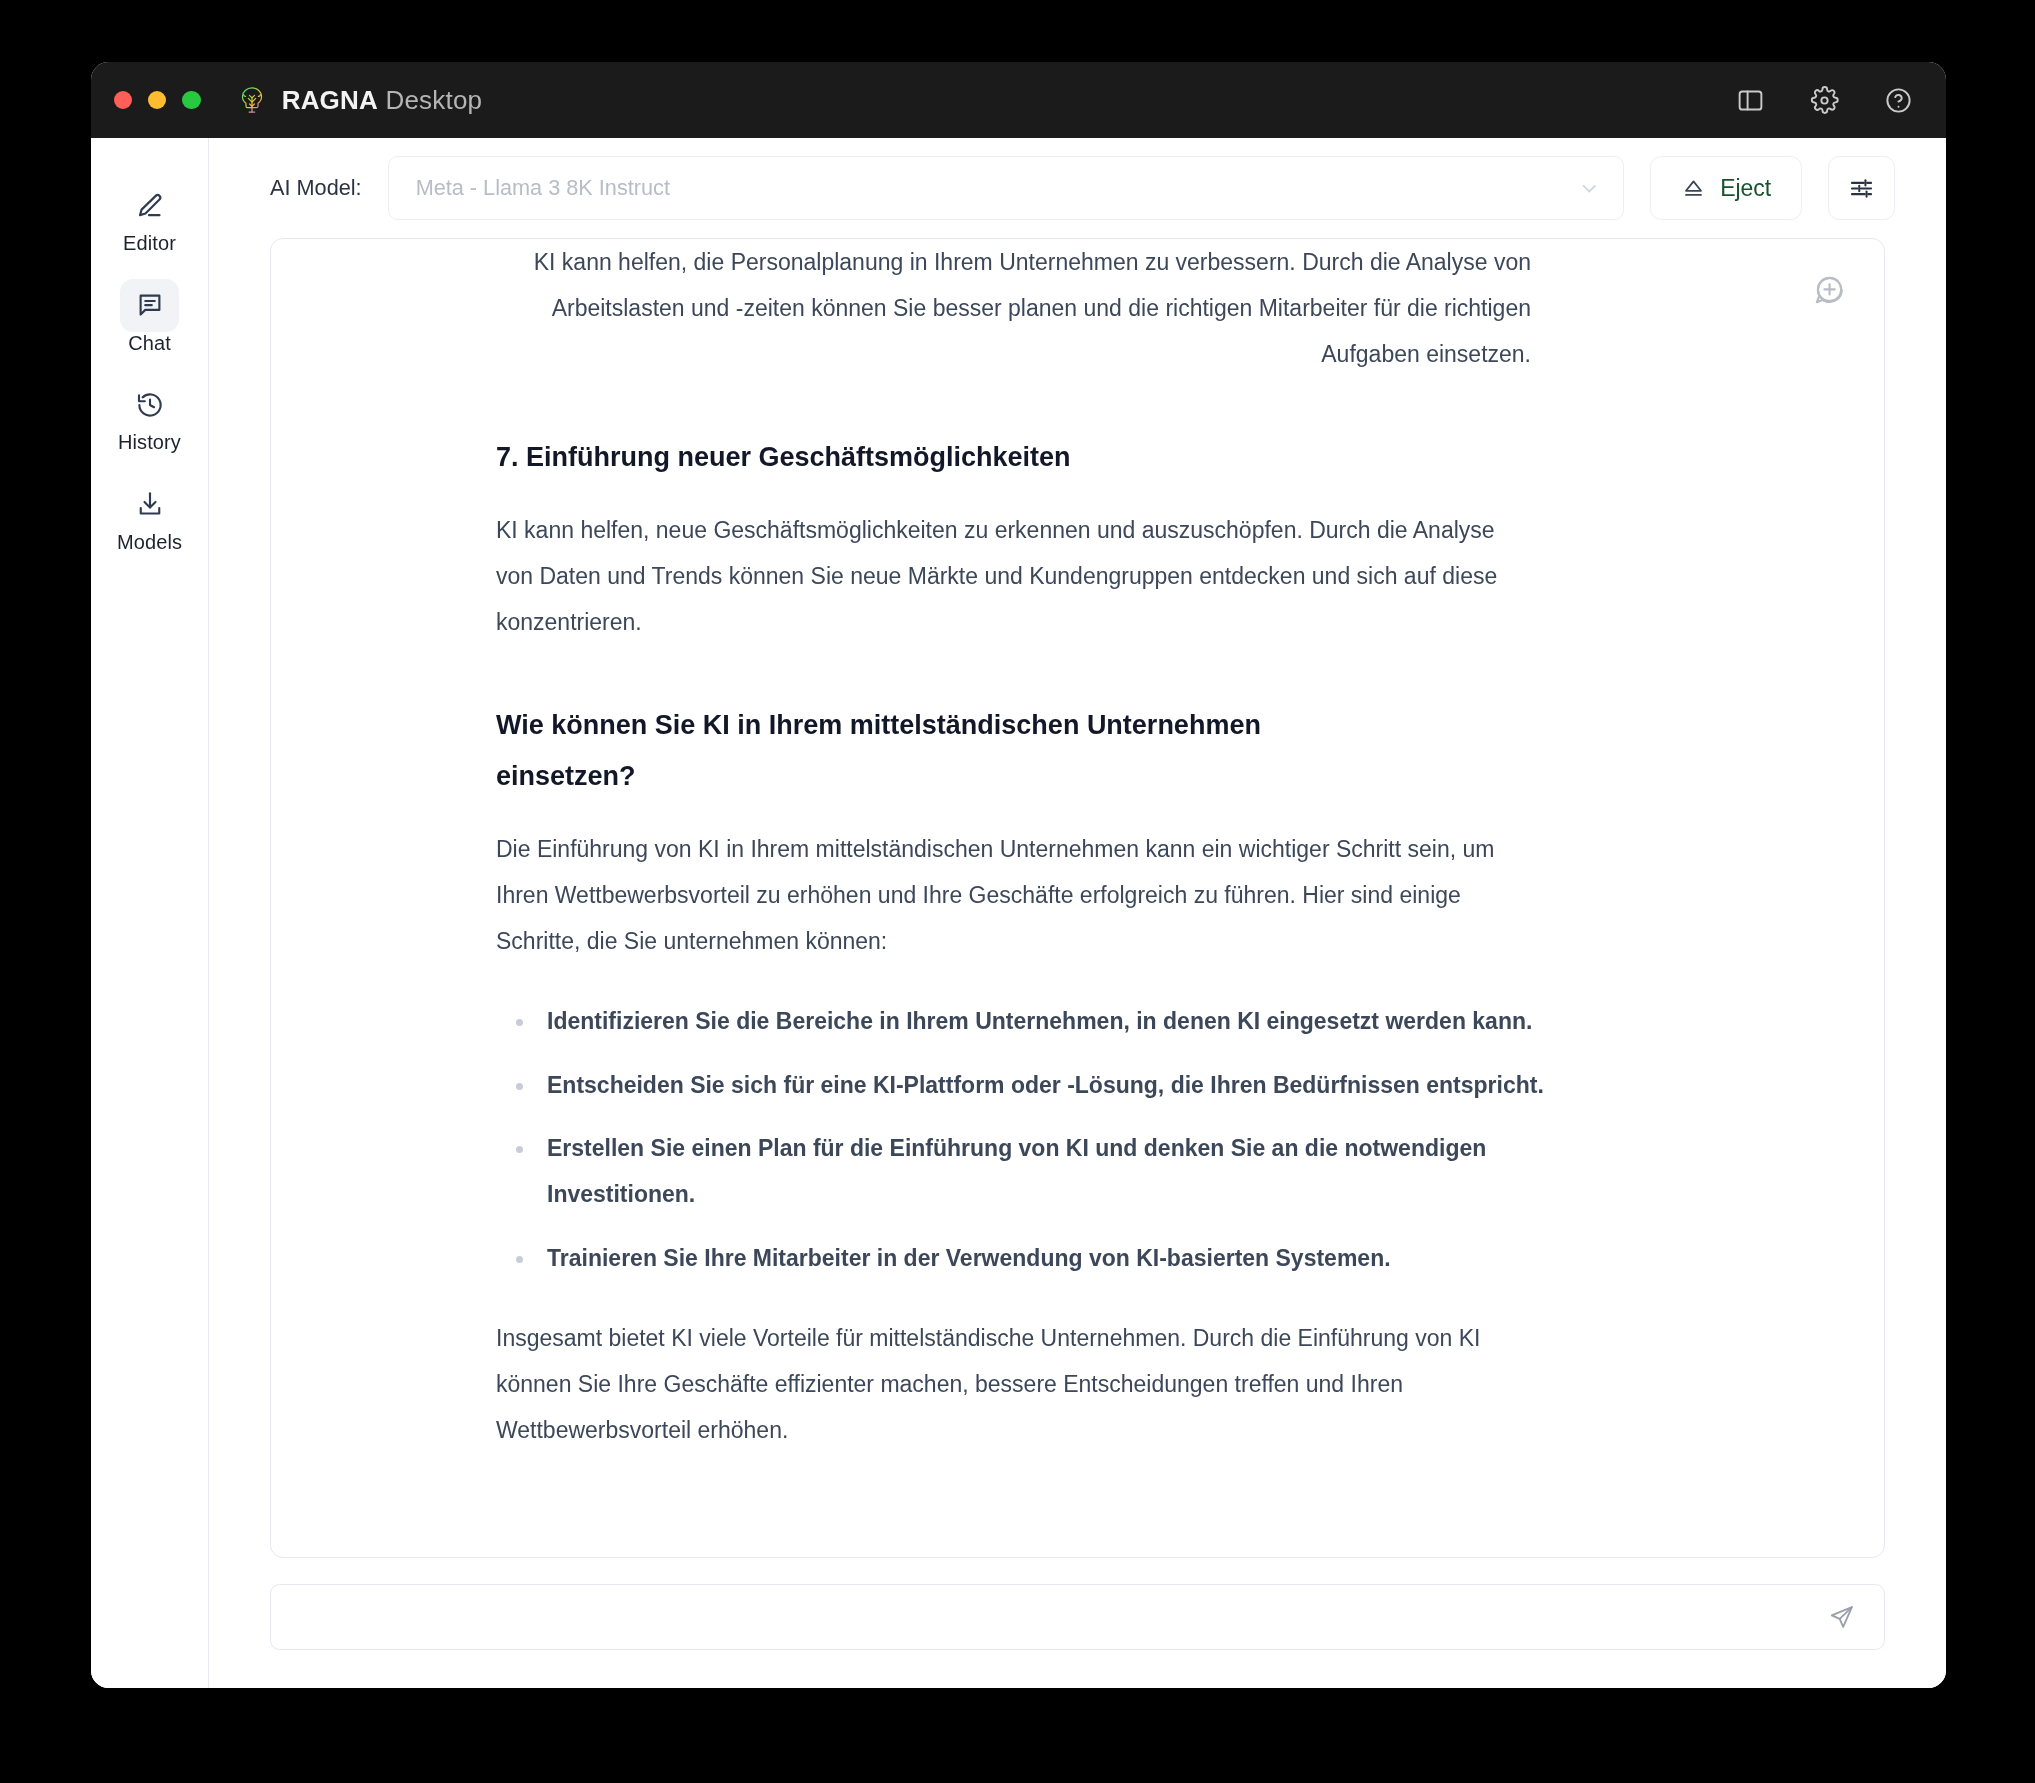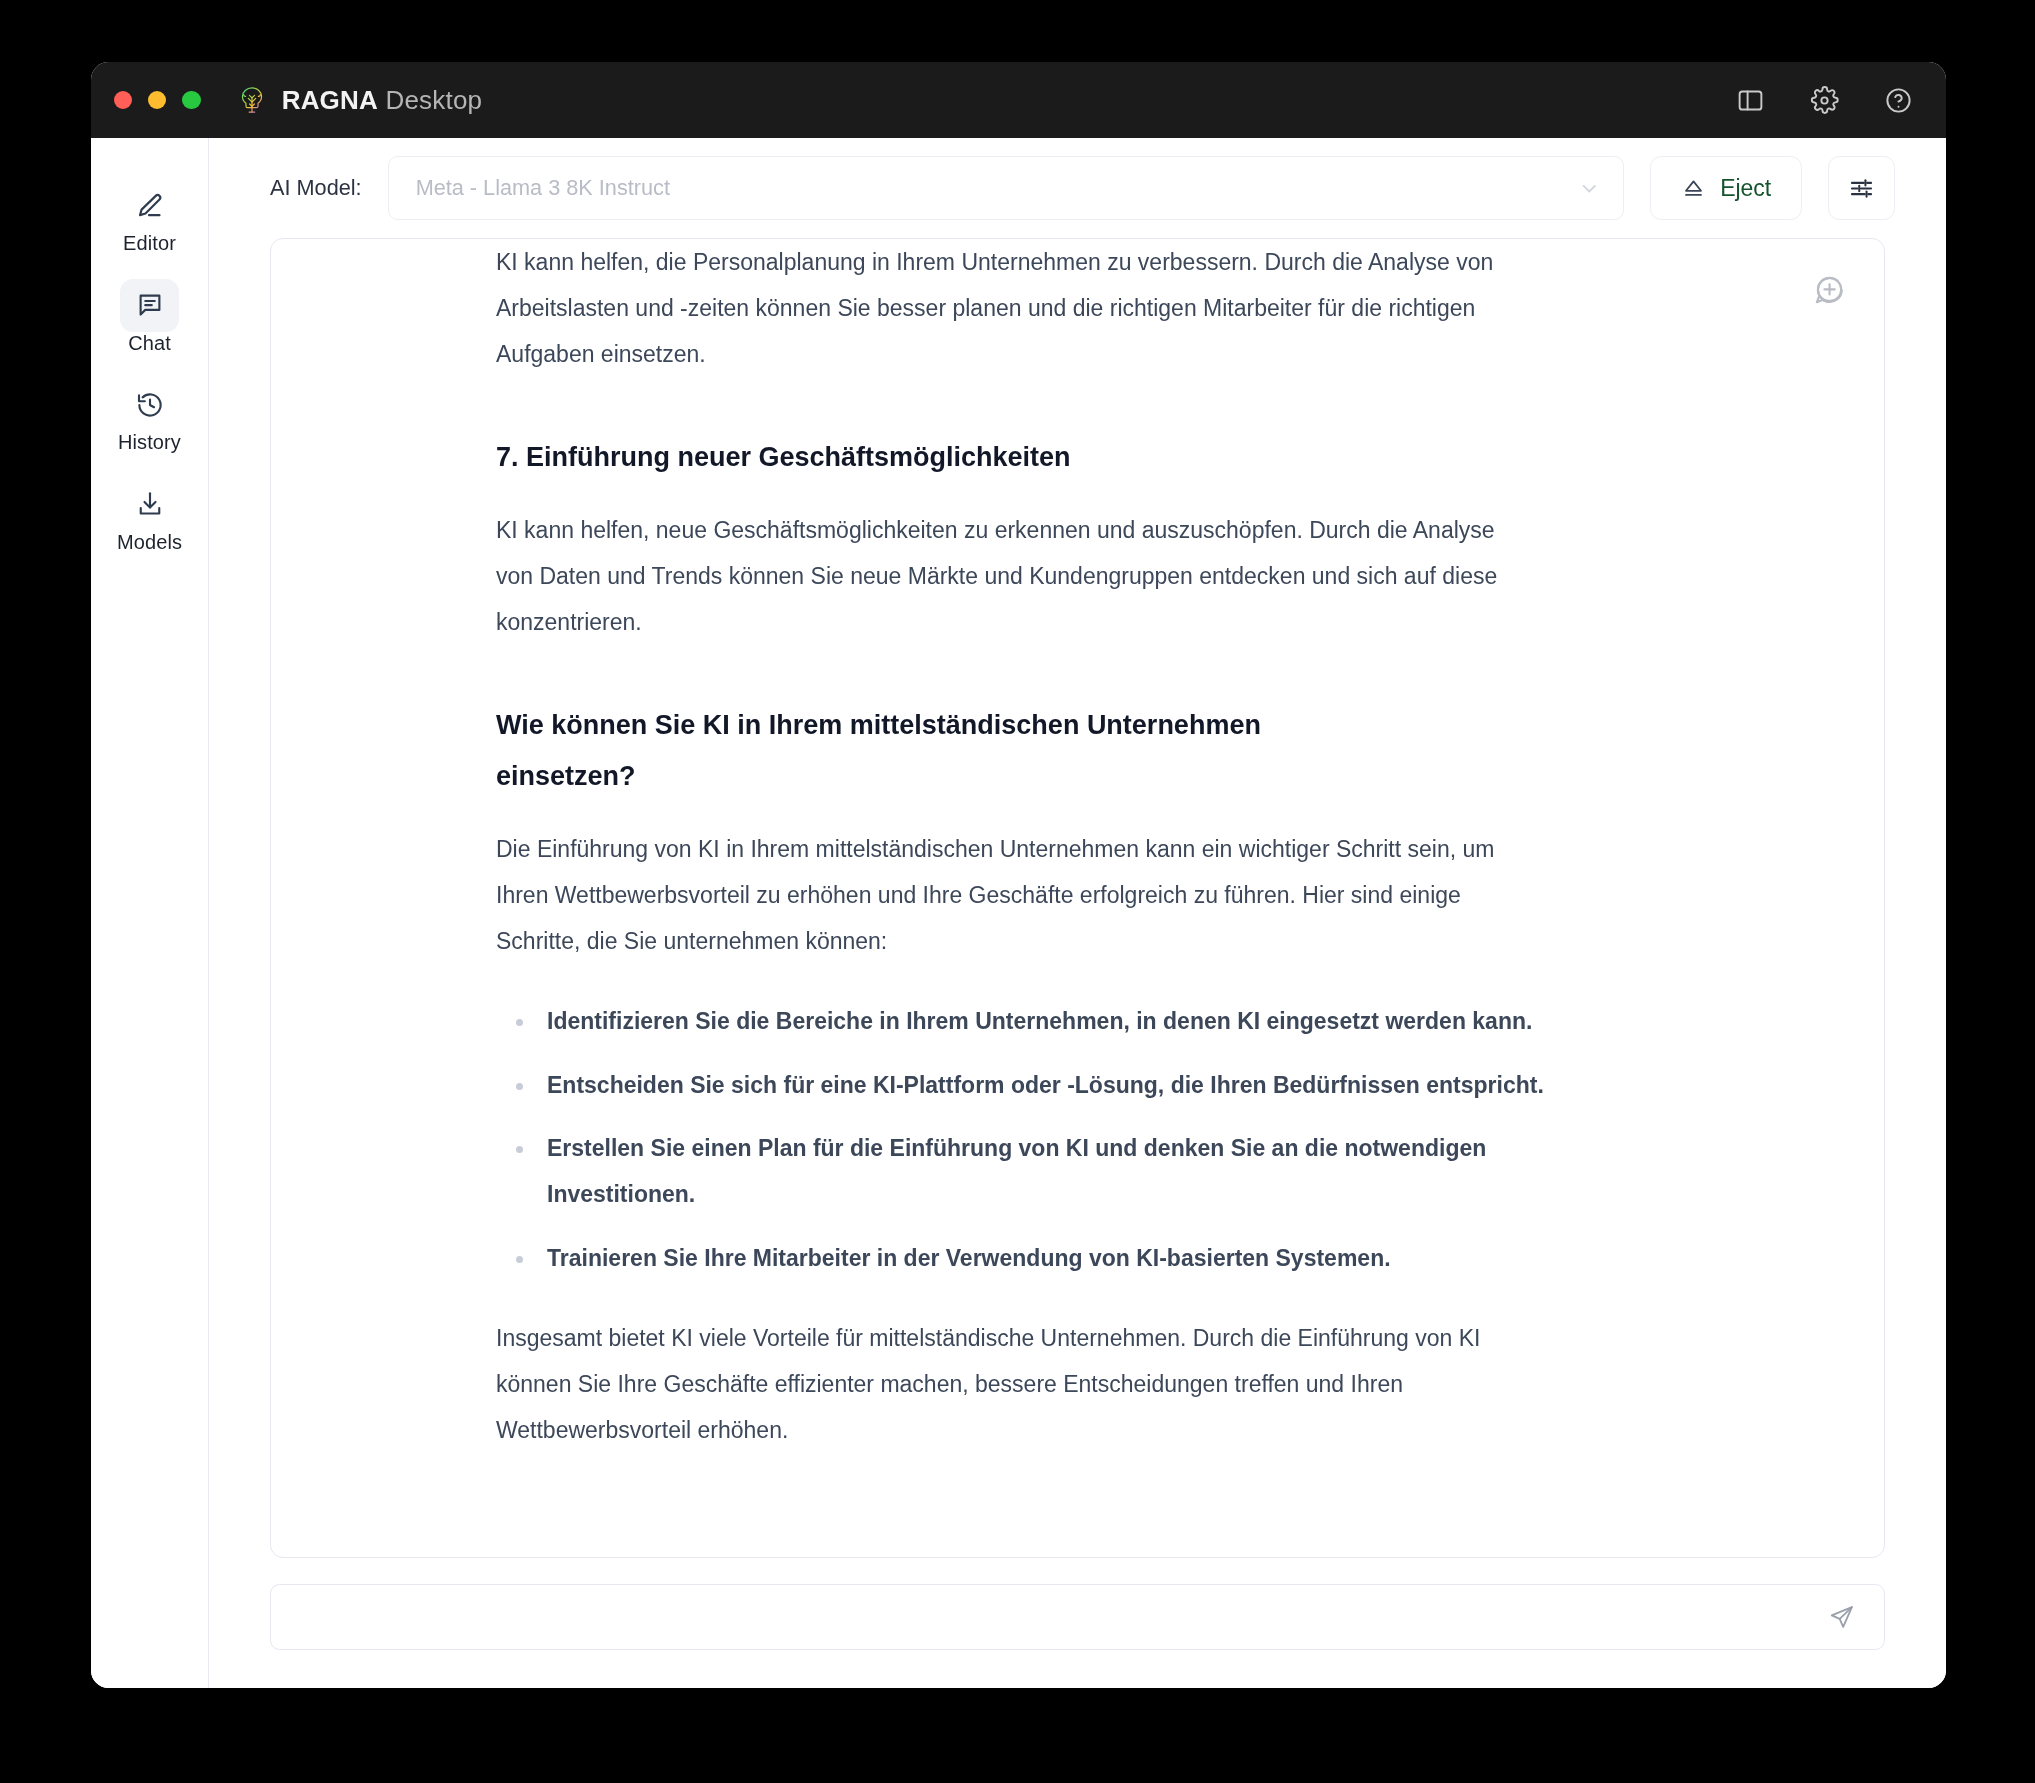--- a/index.html
+++ b/index.html
@@ -205,21 +205,21 @@
   }
   #msg-action-icon svg { width: 34px; height: 34px; display: block; }
 
   .msg-p {
     font-size: 23px;
     line-height: 46px;
     color: #3c4759;
     max-width: 1035px;
     margin: 0;
   }
-  .msg-p.first { margin-top: 0; }
+  .msg-p.first { margin-top: 0; text-align: right; }
   .msg-h {
     font-size: 27px;
     font-weight: 700;
     line-height: 51px;
     color: #121828;
     max-width: 906px;
     margin: 55px 0 24px 0;
   }
   .msg-list {
     list-style: none;

